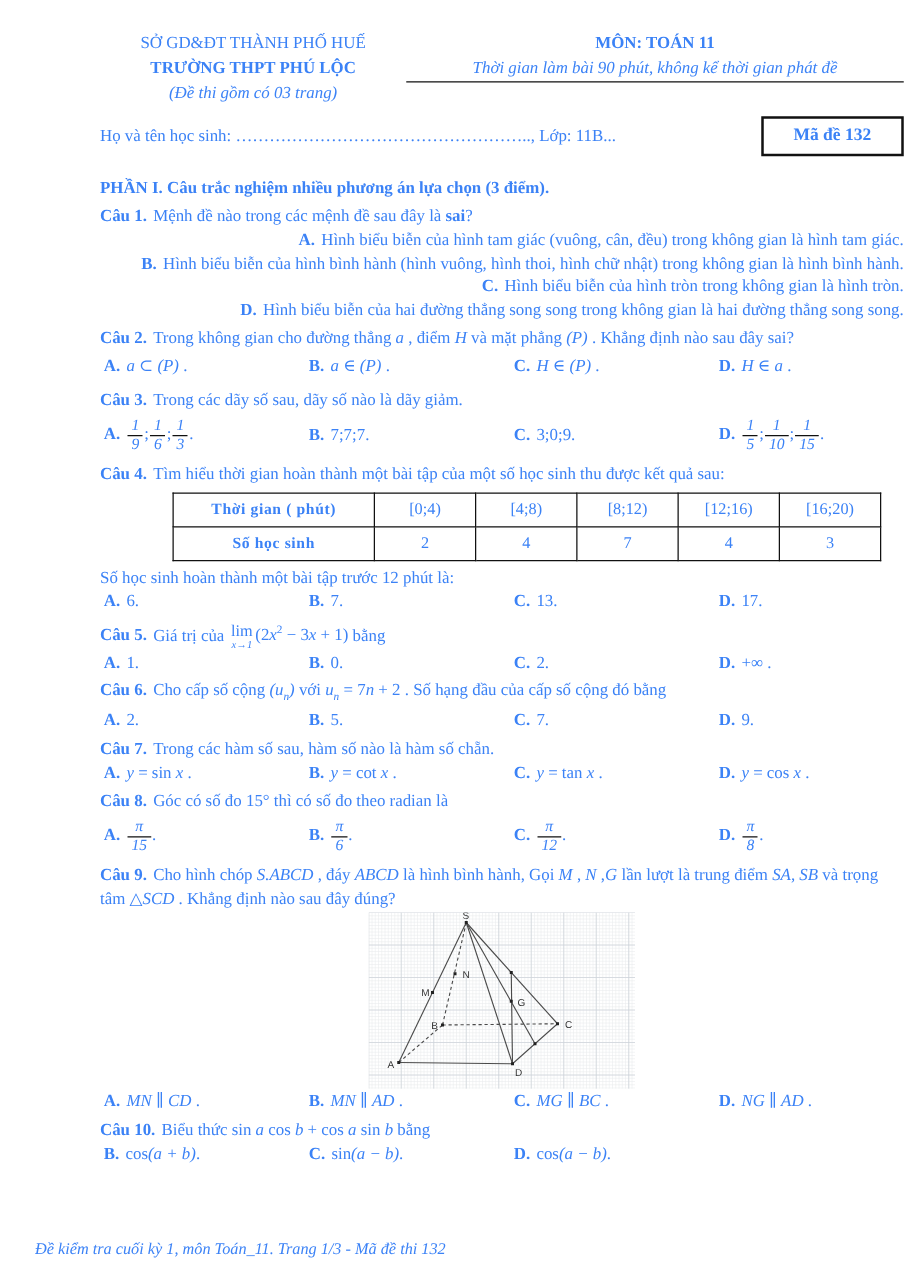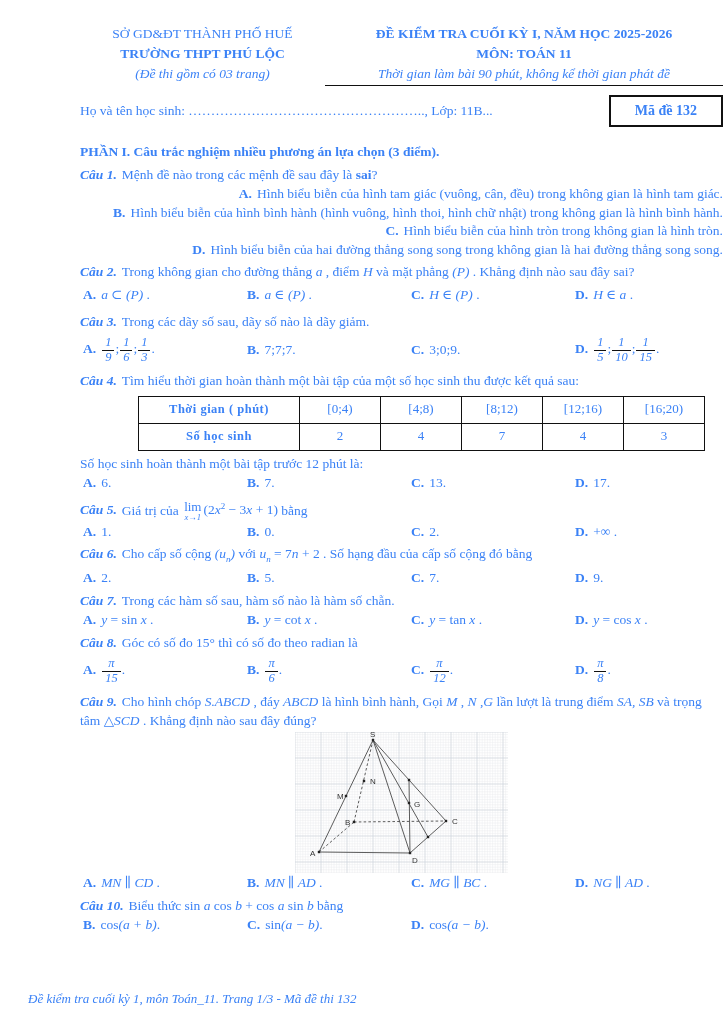--- a/index.html
+++ b/index.html
@@ -23,21 +23,21 @@
   .h-line{line-height:20px;white-space:nowrap;}
   .h-underline{border-bottom:1px solid #111;padding-bottom:1px;}
   .student-row{display:flex;align-items:center;justify-content:space-between;margin-top:7px;height:36px;}
   .code-box{border:2px solid #111;font-weight:bold;font-size:14px;padding:5px 24px;white-space:nowrap;}
 
   .part-heading{font-weight:bold;margin-top:14px;}
 
   
   .question{margin-top:4px;}
   .stem{margin:1px 0;}
-  .qlabel{font-weight:bold;margin-right:5px;font-style:italic;}
+  .qlabel{font-weight:bold;margin-right:5px;}
   .okey{font-weight:bold;margin-right:5px;}
   .optline{margin:0;text-align:right;}
   .opts4{display:grid;grid-template-columns:164px 164px 164px auto;margin:1px 0 1px 3px;align-items:center;}
   .opt{white-space:nowrap;}
   .opts-tall{min-height:36px;}
 
   
   .frac{display:inline-flex;flex-direction:column;vertical-align:middle;text-align:center;line-height:1.1;font-size:12.5px;margin:0 1px;}
   .frac .fn{border-bottom:1px solid #111;padding:0 3px;}
   .frac .fd{padding:0 3px;}
@@ -65,21 +65,20 @@
 
 <div class="page">
 
   <div class="header">
     <div class="h-left">
       <div class="h-line">SỞ GD&amp;ĐT THÀNH PHỐ HUẾ</div>
       <div class="h-line bold">TRƯỜNG THPT PHÚ LỘC</div>
       <div class="h-line italic">(Đề thi gồm có 03 trang)</div>
     </div>
     <div class="h-right">
-      <div class="h-line bold">ĐỀ KIỂM TRA CUỐI KỲ I, NĂM HỌC 2025-2026</div>
       <div class="h-line bold">MÔN: TOÁN 11</div>
       <div class="h-line italic h-underline">Thời gian làm bài 90  phút, không kể thời gian phát đề</div>
     </div>
   </div>
 
   <div class="student-row">
     <span>Họ và tên học sinh: …………………………………………….., Lớp: 11B...</span>
     <span class="code-box">Mã đề 132</span>
   </div>
 

